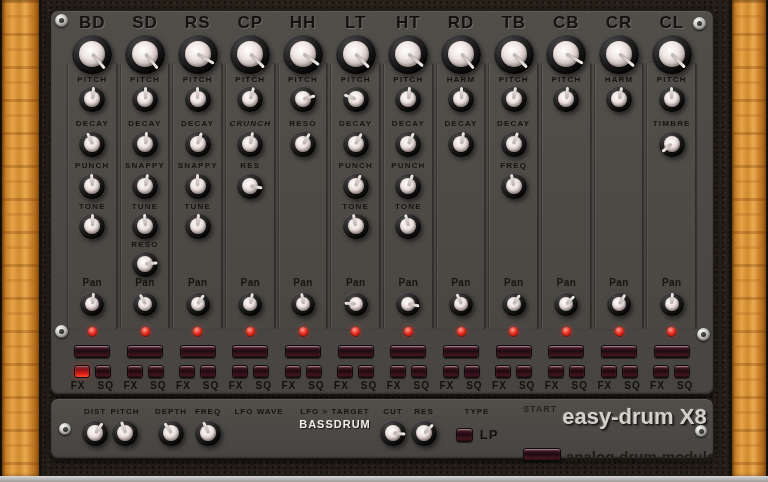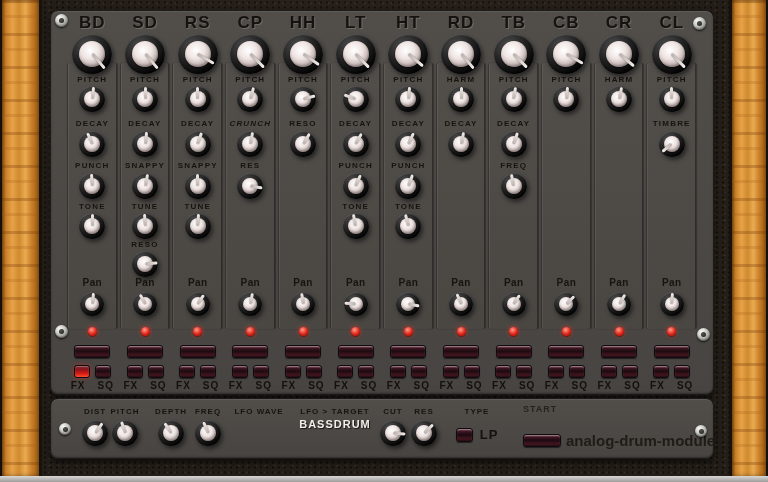--- a/index.html
+++ b/index.html
@@ -86,21 +86,21 @@
   .bgroup .glabel{font-size:8px;font-weight:bold;letter-spacing:1px;color:#17140f;}
   .bgroup .knob{position:relative;left:0;margin:4px auto 0;}
   .lgroup{position:absolute;top:8px;width:100px;text-align:center;}
   .glabel{font-size:8px;font-weight:bold;letter-spacing:1px;color:#17140f;}
   .grow{display:flex;justify-content:center;align-items:center;gap:7px;margin-top:11px;}
   .btn.sel{width:17px;height:14px;}
   .gvalue{font-size:13px;font-weight:bold;letter-spacing:1px;color:#15120d;}
   .assign{margin-top:2px;font-size:11px;font-weight:bold;letter-spacing:1px;color:#f1eee8;
     text-shadow:1px 1px 1px rgba(0,0,0,.7);}
   .brand{position:absolute;left:472px;top:5px;width:190px;}
-  .brow{display:flex;align-items:center;gap:5px;}
+  .brow{display:flex;align-items:flex-start;gap:5px;}
   .start-label{font-size:9px;font-weight:bold;letter-spacing:1px;color:#26231d;}
   .title{font-size:22px;font-weight:bold;letter-spacing:0;color:#d3d0cb;white-space:nowrap;
     text-shadow:-1px -1px 0 #605d58, 1px 1px 0 #1e1b18, 2px 2px 2px rgba(0,0,0,.55);}
   .btn.start{width:38px;height:13px;flex:0 0 auto;}
   .subtitle{font-size:15px;font-weight:bold;color:#1f1c16;white-space:nowrap;}
   .brow2{margin-top:18px;}
 </style>
 </head>
 <body>
 
@@ -634,20 +634,21 @@
       <div class="glabel">TYPE</div>
       <div class="grow">
         <div class="btn sel"></div>
         <div class="gvalue">LP</div>
       </div>
     </div>
 
     <div class="brand">
       <div class="brow">
         <span class="start-label">START</span>
+        <span class="title">easy-drum X8</span>
       </div>
       <div class="brow brow2">
         <div class="btn start"></div>
         <span class="subtitle">analog-drum-module</span>
       </div>
     </div>
   </div>
 </div>
 
 </body></html>

